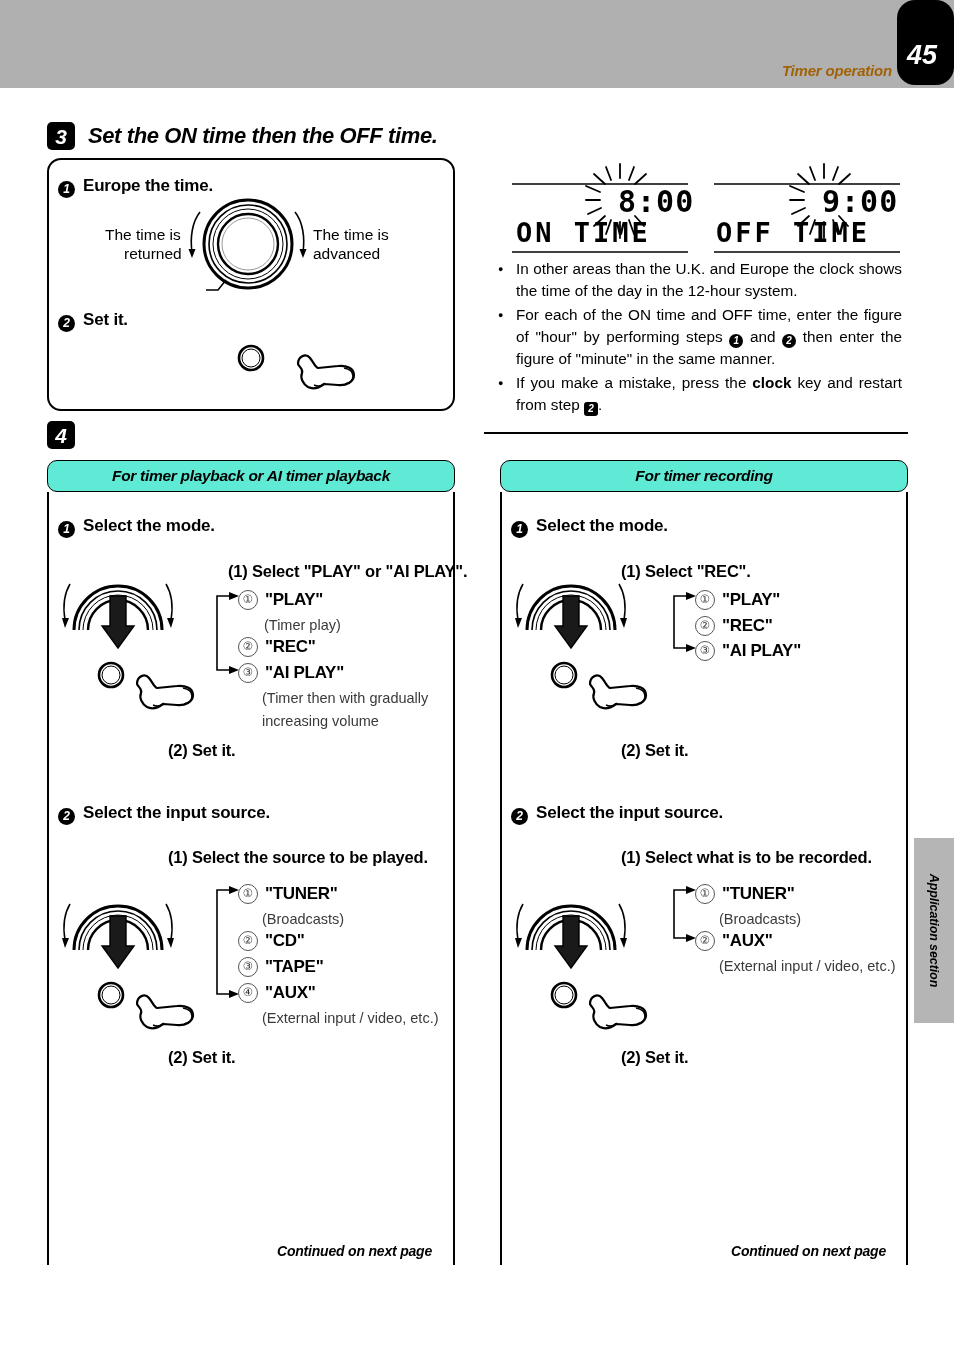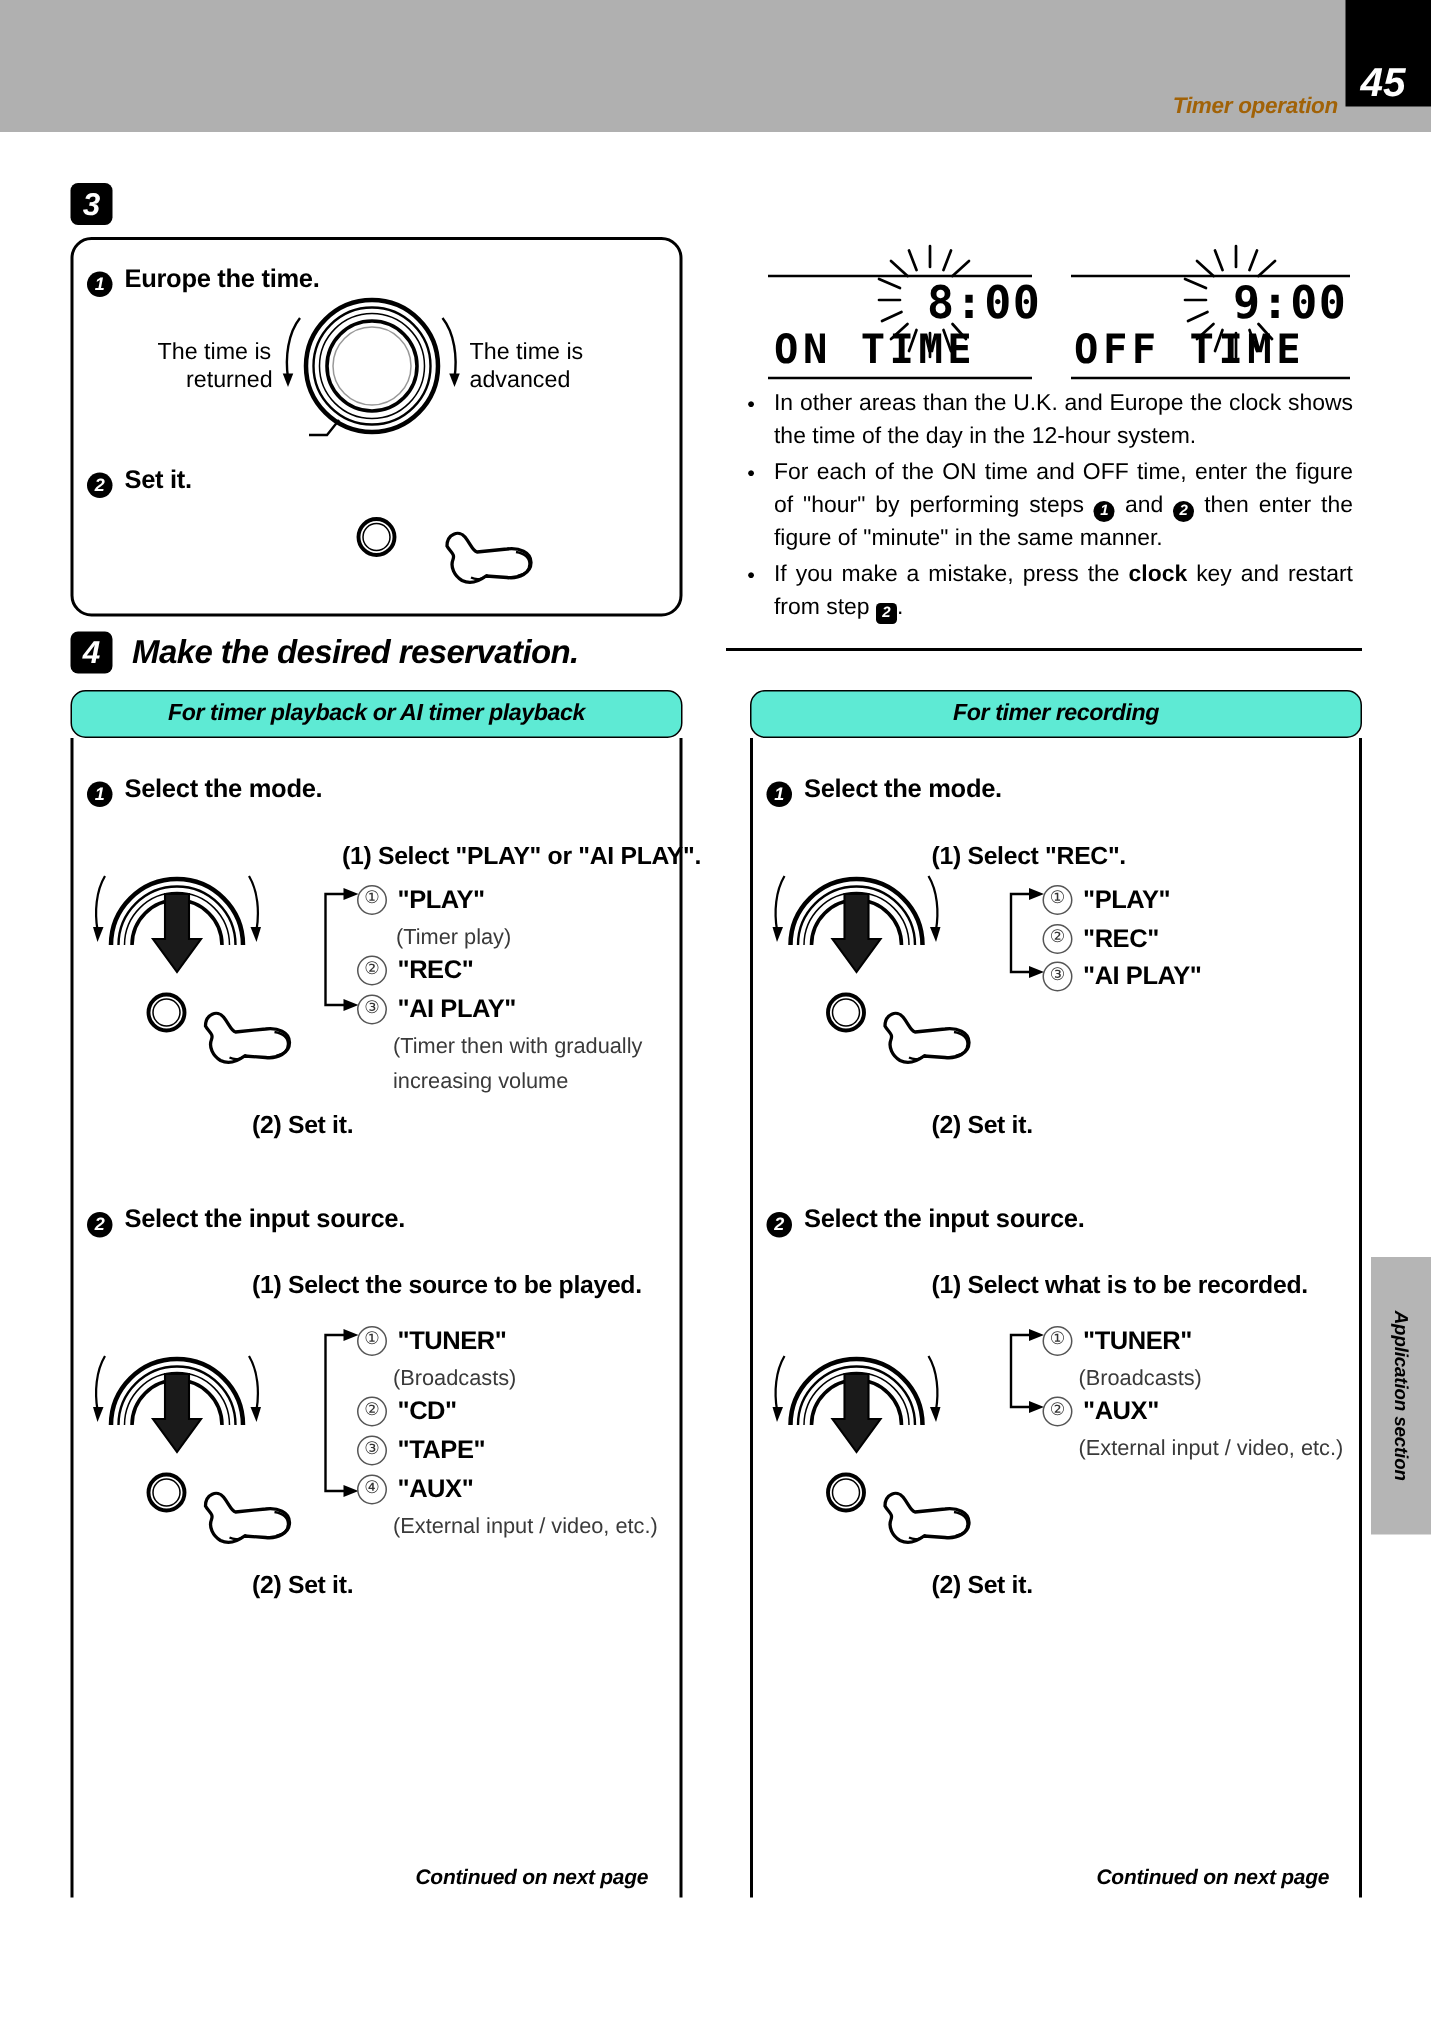--- a/index.html
+++ b/index.html
@@ -30,22 +30,23 @@
     font-size: 15px;
     font-weight: bold;
     font-style: italic;
     letter-spacing: -0.2px;
     color: #a16207;
     white-space: nowrap;
   }
   .page-tab {
     position: absolute;
     right: 0; top: 0;
-    width: 57px; height: 71px;
+    width: 57px; height: 85px;
     background: #000;
+    border-radius: 18px;
   }
   .page-number {
     position: absolute;
     left: 10px;
     top: 42px;
     font-size: 27px;
     font-weight: bold;
     font-style: italic;
     color: #fff;
     line-height: 1;
@@ -282,20 +283,21 @@
 <div class="page-tab">
   <div class="page-number">45</div>
 </div>
 
 <div class="side-tab">
   <div class="side-tab-label">Application section</div>
 </div>
 
 <div class="step-head" style="left:47px; top:122px;">
   <div class="step-badge">3</div>
+  <div class="step-title">Set the ON time then the OFF time.</div>
 </div>
 
 <div class="panel" style="left:47px; top:158px; width:408px; height:253px;"></div>
 
 <div class="substep" style="left:58px; top:176px;">
   <div class="num-badge">1</div>
   <div class="substep-label">Europe the time.</div>
 </div>
 
 <div class="svg-abs" style="left:196px; top:194px;">
@@ -407,21 +409,20 @@
     <div class="bullet-row">
       <div class="bullet-dot" style="font-size: 9px;">●</div>
       <div class="bullet-text">If you make a mistake, press the <span class="b-strong">clock</span> key and restart from step <span class="inline-sq">2</span>.</div>
     </div>
   </div>
 
 <div class="hrule" style="left:484px; top:432px; width:424px;"></div>
 
 <div class="step-head" style="left:47px; top:421px;">
   <div class="step-badge">4</div>
-  <div class="step-title">Make the desired reservation.</div>
 </div>
 
 <div class="sec-head" style="left:47px; top:460px; width:408px; height:32px;">For timer playback or AI timer playback</div>
 <div class="panel-open" style="left:47px; top:492px; width:408px; height:773px;"></div>
 
 <div class="substep" style="left:58px; top:516px;">
   <div class="num-badge">1</div>
   <div class="substep-label">Select the mode.</div>
 </div>
 <div class="txt t-bold" style="left:228px; top:562px;">(1) Select "PLAY" or "AI PLAY".</div>

